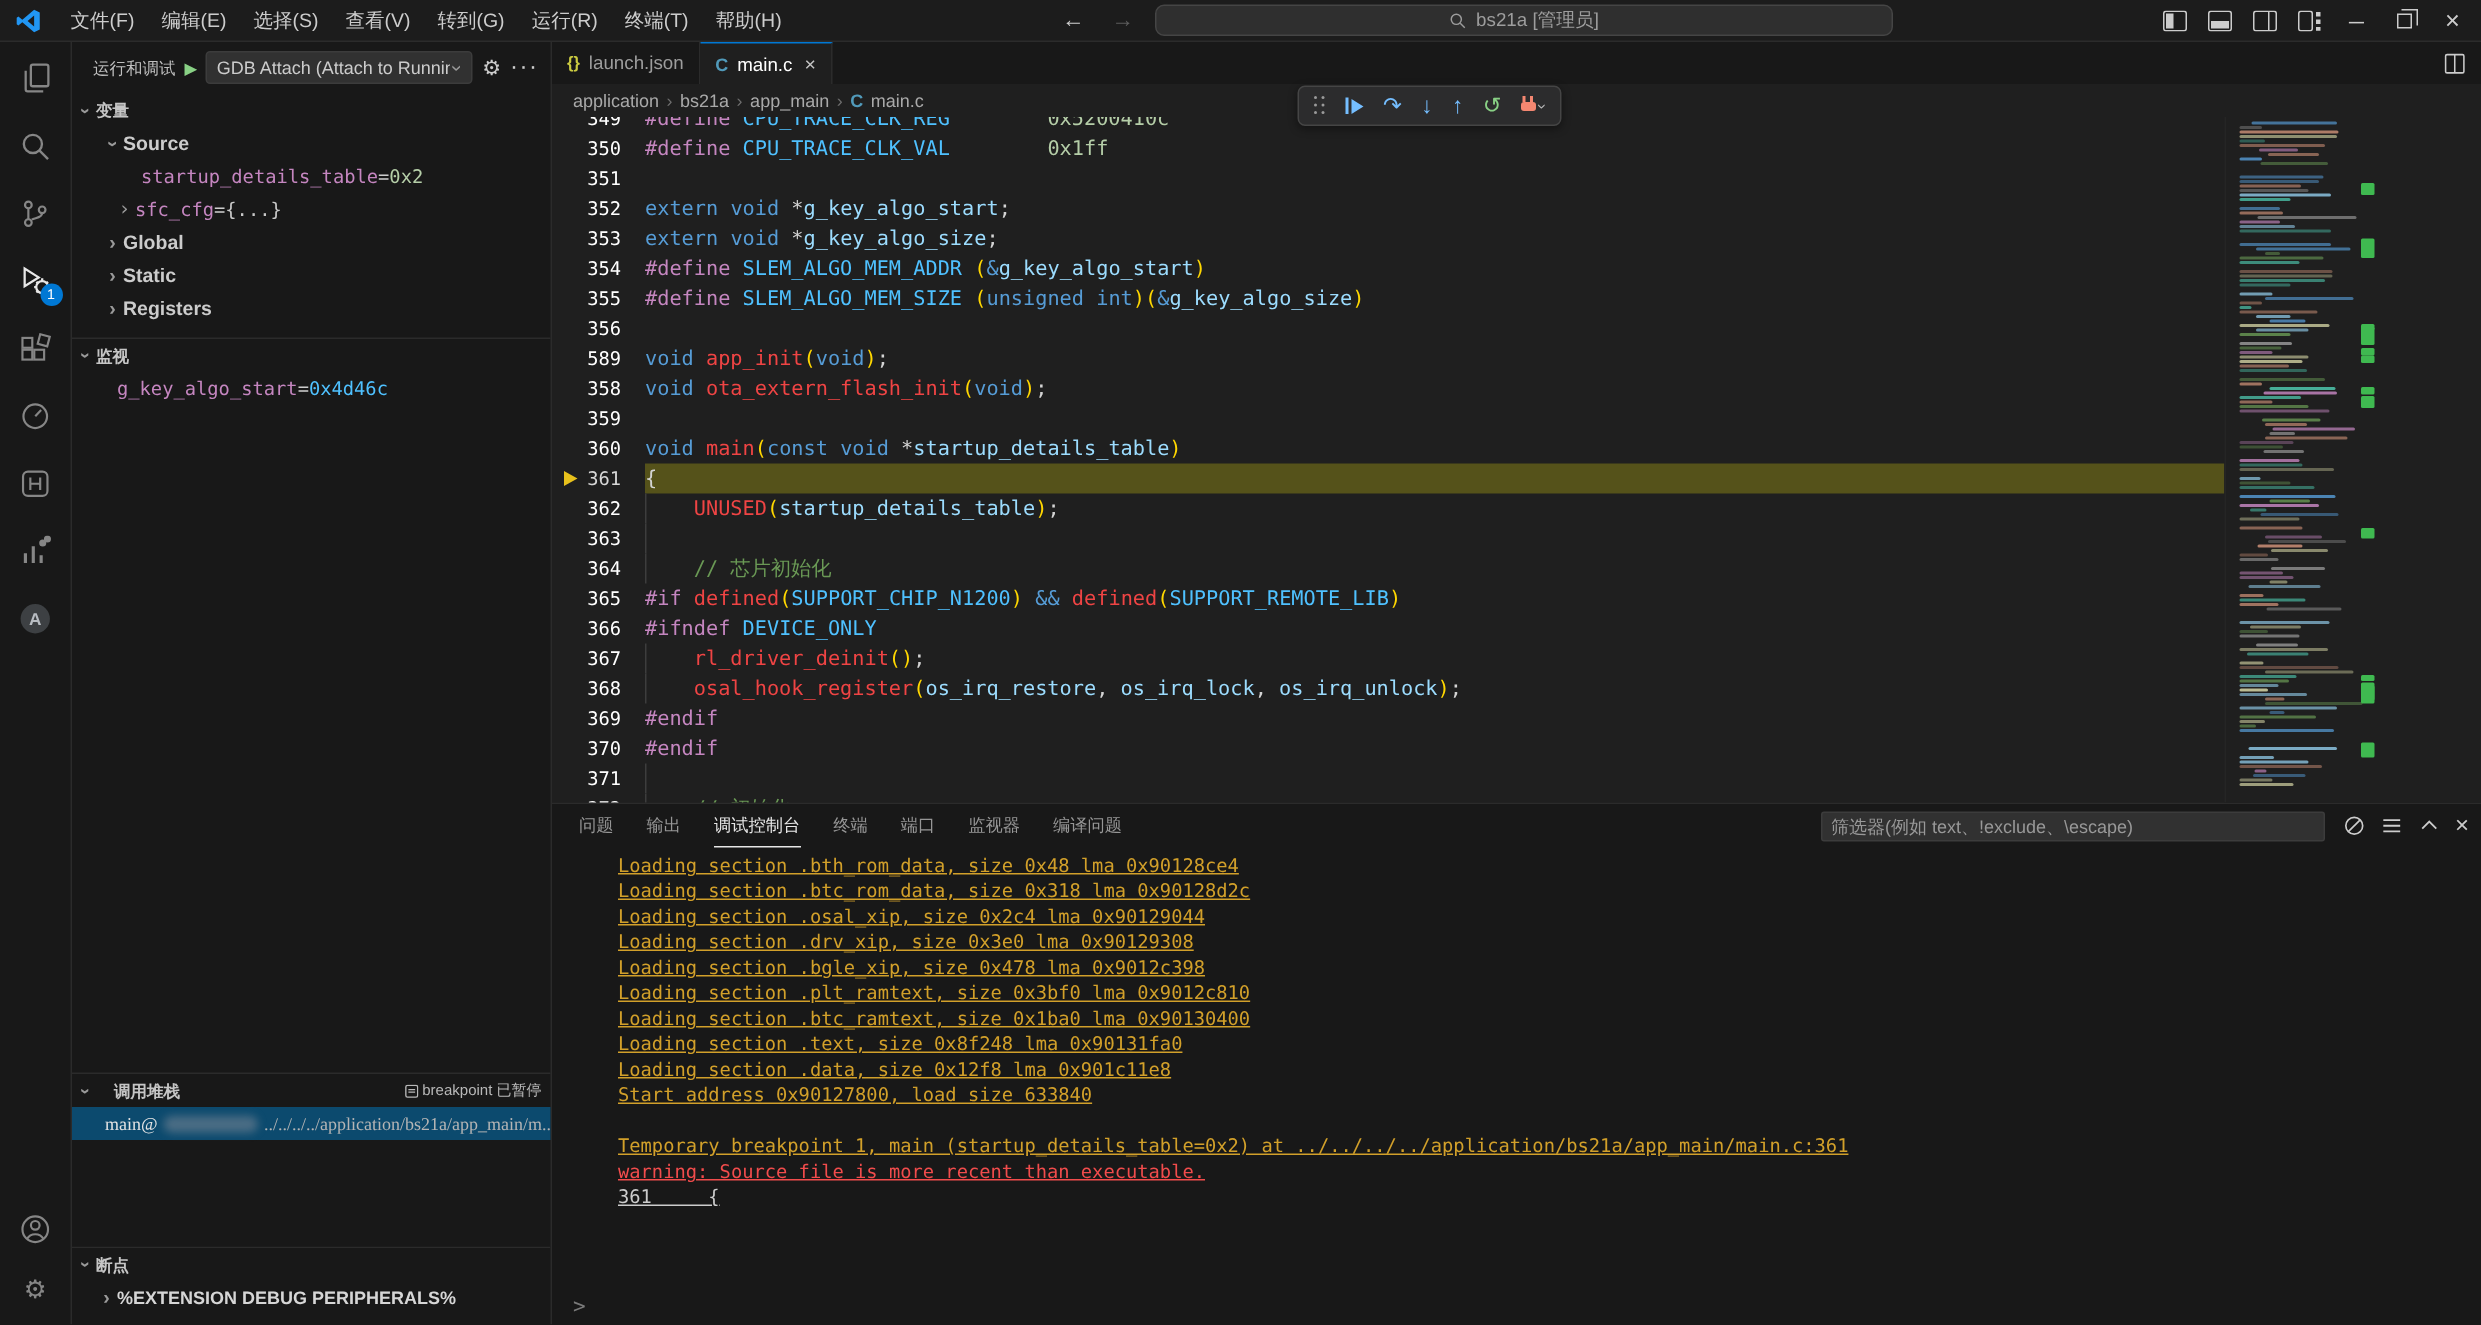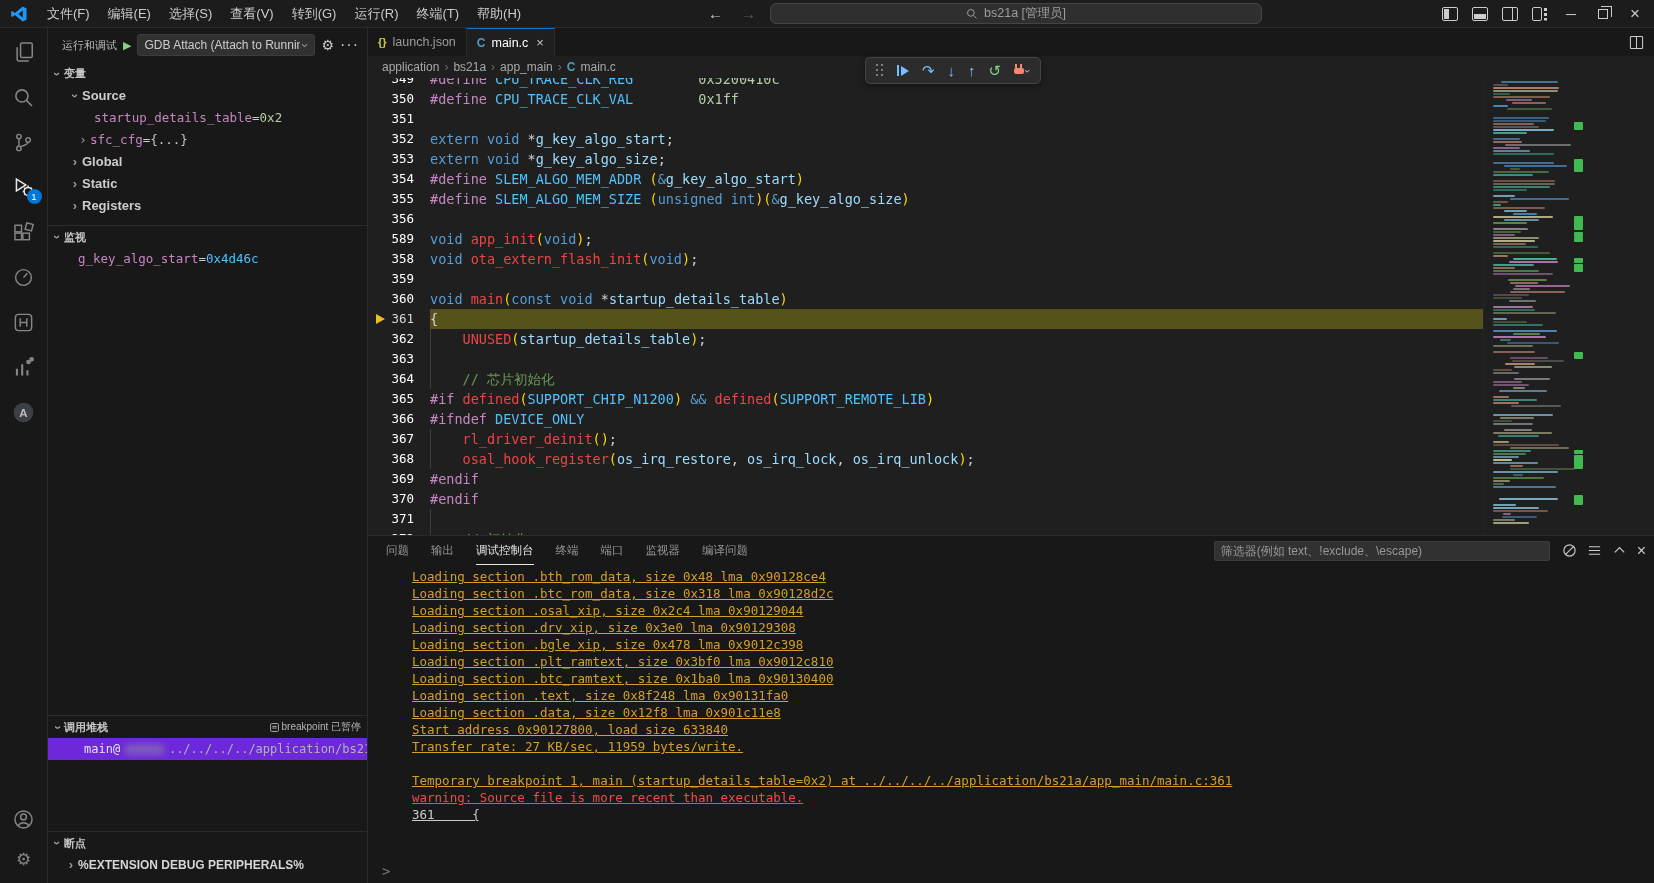--- a/index.html
+++ b/index.html
@@ -63,21 +63,21 @@
   .subrow { padding-left:30px; }
   .vname { color:#c586c0; }
   .veq { color:#cccccc; }
   .vgreen { color:#b5cea8; }
   .vcyan { color:#4fc1ff; }
   .vplain { color:#c8c8c8; }
   .sect-divider { border-top:1px solid #2b2b2b; }
   .watch-body { flex:1; min-height:0; }
   .cs-head { justify-content:space-between; padding-right:6px; }
   .cs-badge { font-weight:normal; font-size:10px; color:#b8b8b8; display:flex; align-items:center; gap:3px; }
-  .cs-row { background:#6d28d9; padding-left:36px; font-size:12px; gap:4px; }
+  .cs-row { background:#0c4a6e; padding-left:22px; font-size:12px; gap:4px;font-family:Liberation Serif, serif; }
   .cs-frame { color:#e4e4e4; }
   .redacted { display:inline-block; width:64px; height:11px; border-radius:6px;
     background:rgba(150,150,160,.45); filter:blur(3px); }
   .cs-path { color:#b5b5b5; white-space:nowrap; overflow:hidden; }
   .callstack-sec { height:116px; flex:0 0 116px; }
   .bp-sec { flex:0 0 52px; overflow:hidden; }
   .bp-row { font-weight:bold; font-size:12px; padding-left:18px; color:#d6d6d6; }
 
   
   .editor-area { flex:1; display:flex; flex-direction:column; min-width:0; position:relative; }
@@ -356,21 +356,21 @@
       </div>
       <div class="row leafrow mono" style="padding-left:30px;">
         <span class="vname">g_key_algo_start</span>
           <span class="veq"> = </span>
           <span class="vcyan">0x4d46c</span>
       </div>
       <div class="watch-body"></div>
 
       <div class="callstack-sec">
         <div class="sec-head sect-divider cs-head">
-          <span style="display:flex;gap:2px;">
+          <span style="display:flex;gap:14px;">
             <span class="chev">›</span>
             <span>调用堆栈</span>
           </span>
           <span class="cs-badge">
             <svg width="9" height="9" viewBox="0 0 16 16">
                 <rect x="1" y="1" width="14" height="14" rx="2" fill="none" stroke="#b8b8b8" stroke-width="1.6"></rect>
                 <path d="M4 6h8M4 9h8" stroke="#b8b8b8" stroke-width="1.6"></path>
               </svg>
             <span>breakpoint 已暂停</span>
           </span>
@@ -750,21 +750,20 @@
             <div class="console-line out">Loading section .bth_rom_data, size 0x48 lma 0x90128ce4</div>
             <div class="console-line out">Loading section .btc_rom_data, size 0x318 lma 0x90128d2c</div>
             <div class="console-line out">Loading section .osal_xip, size 0x2c4 lma 0x90129044</div>
             <div class="console-line out">Loading section .drv_xip, size 0x3e0 lma 0x90129308</div>
             <div class="console-line out">Loading section .bgle_xip, size 0x478 lma 0x9012c398</div>
             <div class="console-line out">Loading section .plt_ramtext, size 0x3bf0 lma 0x9012c810</div>
             <div class="console-line out">Loading section .btc_ramtext, size 0x1ba0 lma 0x90130400</div>
             <div class="console-line out">Loading section .text, size 0x8f248 lma 0x90131fa0</div>
             <div class="console-line out">Loading section .data, size 0x12f8 lma 0x901c11e8</div>
             <div class="console-line out">Start address 0x90127800, load size 633840</div>
-            <div class="console-line out">Transfer rate: 27 KB/sec, 11959 bytes/write.</div>
             <div class="console-line out"></div>
             <div class="console-line out">Temporary breakpoint 1, main (startup_details_table=0x2) at ../../../../application/bs21a/app_main/main.c:361</div>
             <div class="console-line error">warning: Source file is more recent than executable.</div>
             <div class="console-line plain">361     {</div>
           </div>
         <div class="repl">
           <span>&gt;</span>
         </div>
       </div>
     </div>

